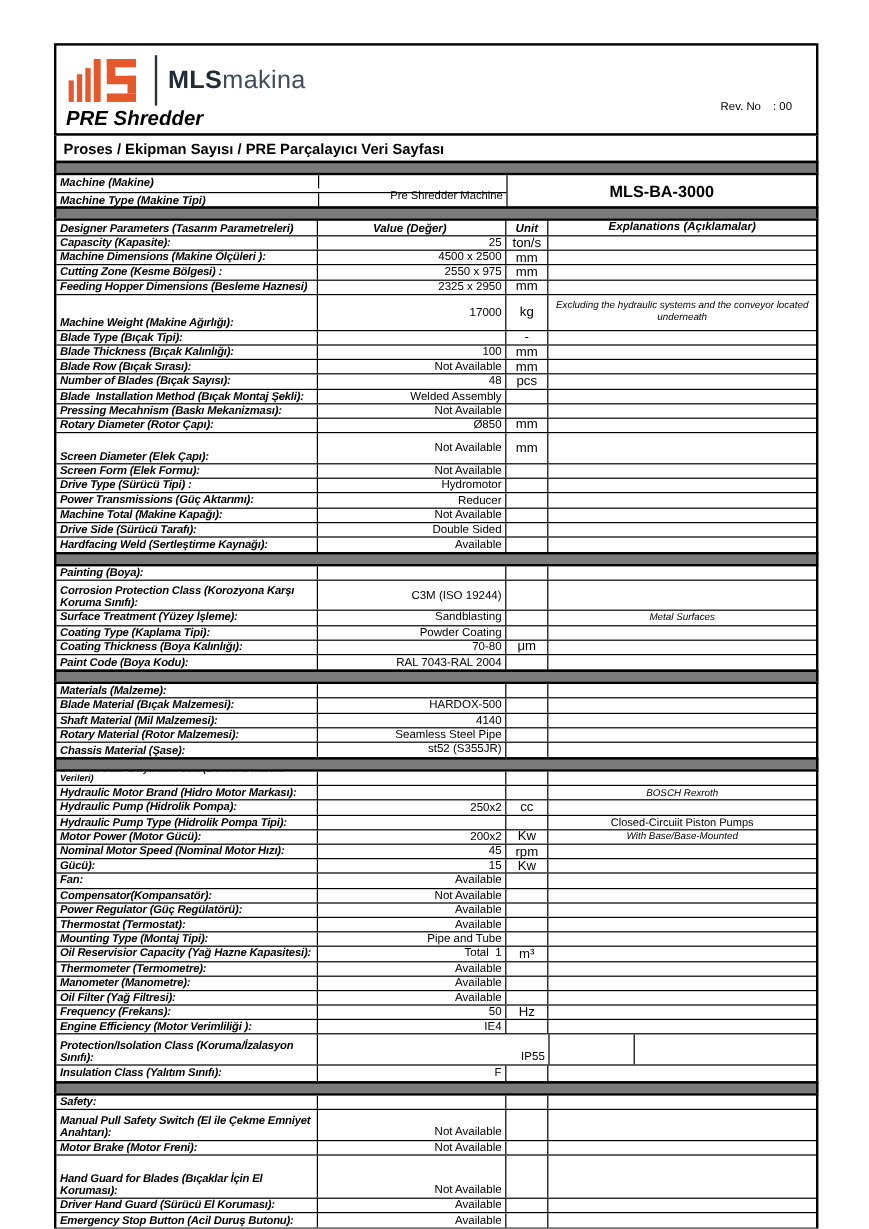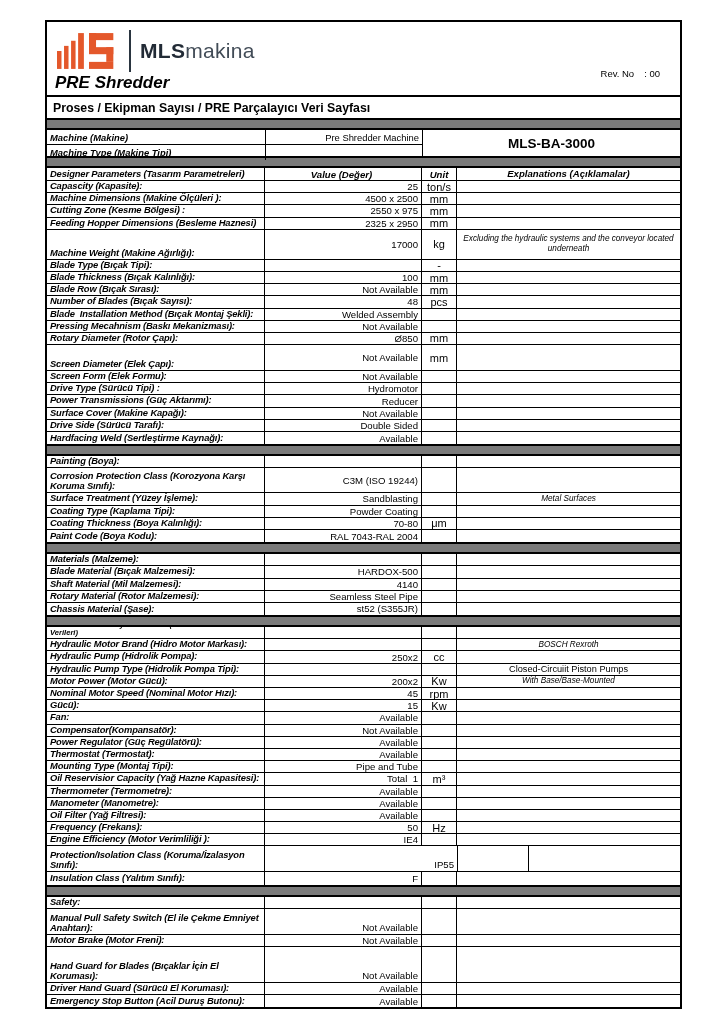--- a/index.html
+++ b/index.html
@@ -1,38 +1,38 @@
 <!DOCTYPE html>
 <html><head>
 <meta charset="utf-8">
 <style>
   html,body{margin:0;padding:0;background:#ffffff;}
   .page{position:relative;width:724px;height:1024px;background:#fff;overflow:hidden;
         font-family:"Liberation Sans",sans-serif;color:#000;}
   .doc{position:absolute;left:45px;top:20px;width:637px;}
   .blk{border:2px solid #000;margin-top:-2px;box-sizing:border-box;background:#fff;}
-  .doc > .blk:first-child{margin-top:0;}
+  .doc > .blk:first-child{margin-top:16px;}
   
   .hdrbox{height:77px;position:relative;}
   .logo{position:absolute;left:10px;top:8px;display:flex;align-items:center;}
   .logo-divider{width:2px;height:42px;background:#2a3540;margin:0 9px 0 8px;}
   .brand{font-size:21px;letter-spacing:.3px;white-space:nowrap;}
   .brand .b{font-weight:bold;color:#222b36;}
   .brand .l{font-weight:normal;color:#424c57;}
   .rev{position:absolute;right:20px;top:46px;font-size:9.5px;}
   .rev span{margin-left:10px;}
   .doc-title{position:absolute;left:8px;bottom:2px;font-size:17px;font-weight:bold;font-style:italic;}
   
   .subbar{height:25px;display:flex;align-items:center;padding-left:6px;font-size:12.3px;font-weight:bold;}
   
   .gray{height:12px;background:#7a7a7a;}
   
   .machine{display:flex;height:30px;}
   .m-left{width:376px;border-right:1px solid #000;box-sizing:border-box;}
-  .m-row{display:flex;height:15px;border-bottom:1px solid #000;box-sizing:border-box;}
+  .m-row{display:flex;height:15px;border-bottom:1px solid #000;box-sizing:border-box;flex-direction:column;}
   .m-row:last-child{border-bottom:none;}
   .m-label{width:219px;border-right:1px solid #000;box-sizing:border-box;font-size:9.4px;
            font-weight:bold;font-style:italic;display:flex;align-items:center;padding-left:3px;}
   .m-value{flex:1;display:flex;align-items:center;justify-content:flex-end;font-size:9.4px;padding-right:3px;text-align:center;}
   .m-model{flex:1;display:flex;align-items:center;justify-content:center;font-size:13.5px;font-weight:bold;}
   
   #main-table{display:contents;}
   .row{display:flex;height:12.2px;border-bottom:1px solid #000;box-sizing:border-box;}
   .sec .row:last-child{border-bottom:none;}
   .c{box-sizing:border-box;overflow:hidden;display:flex;}
@@ -333,21 +333,21 @@
             </div>
             <div class="c unit">
               <span></span>
             </div>
             <div class="c expl">
               <span></span>
             </div>
           </div>
           <div class="row">
             <div class="c label">
-              <span>Surface Cover (Makine Kapağı):</span>
+              <span>Machine Total (Makine Kapağı):</span>
             </div>
             <div class="c value">
               <span>Not Available</span>
             </div>
             <div class="c unit">
               <span></span>
             </div>
             <div class="c expl">
               <span></span>
             </div>

